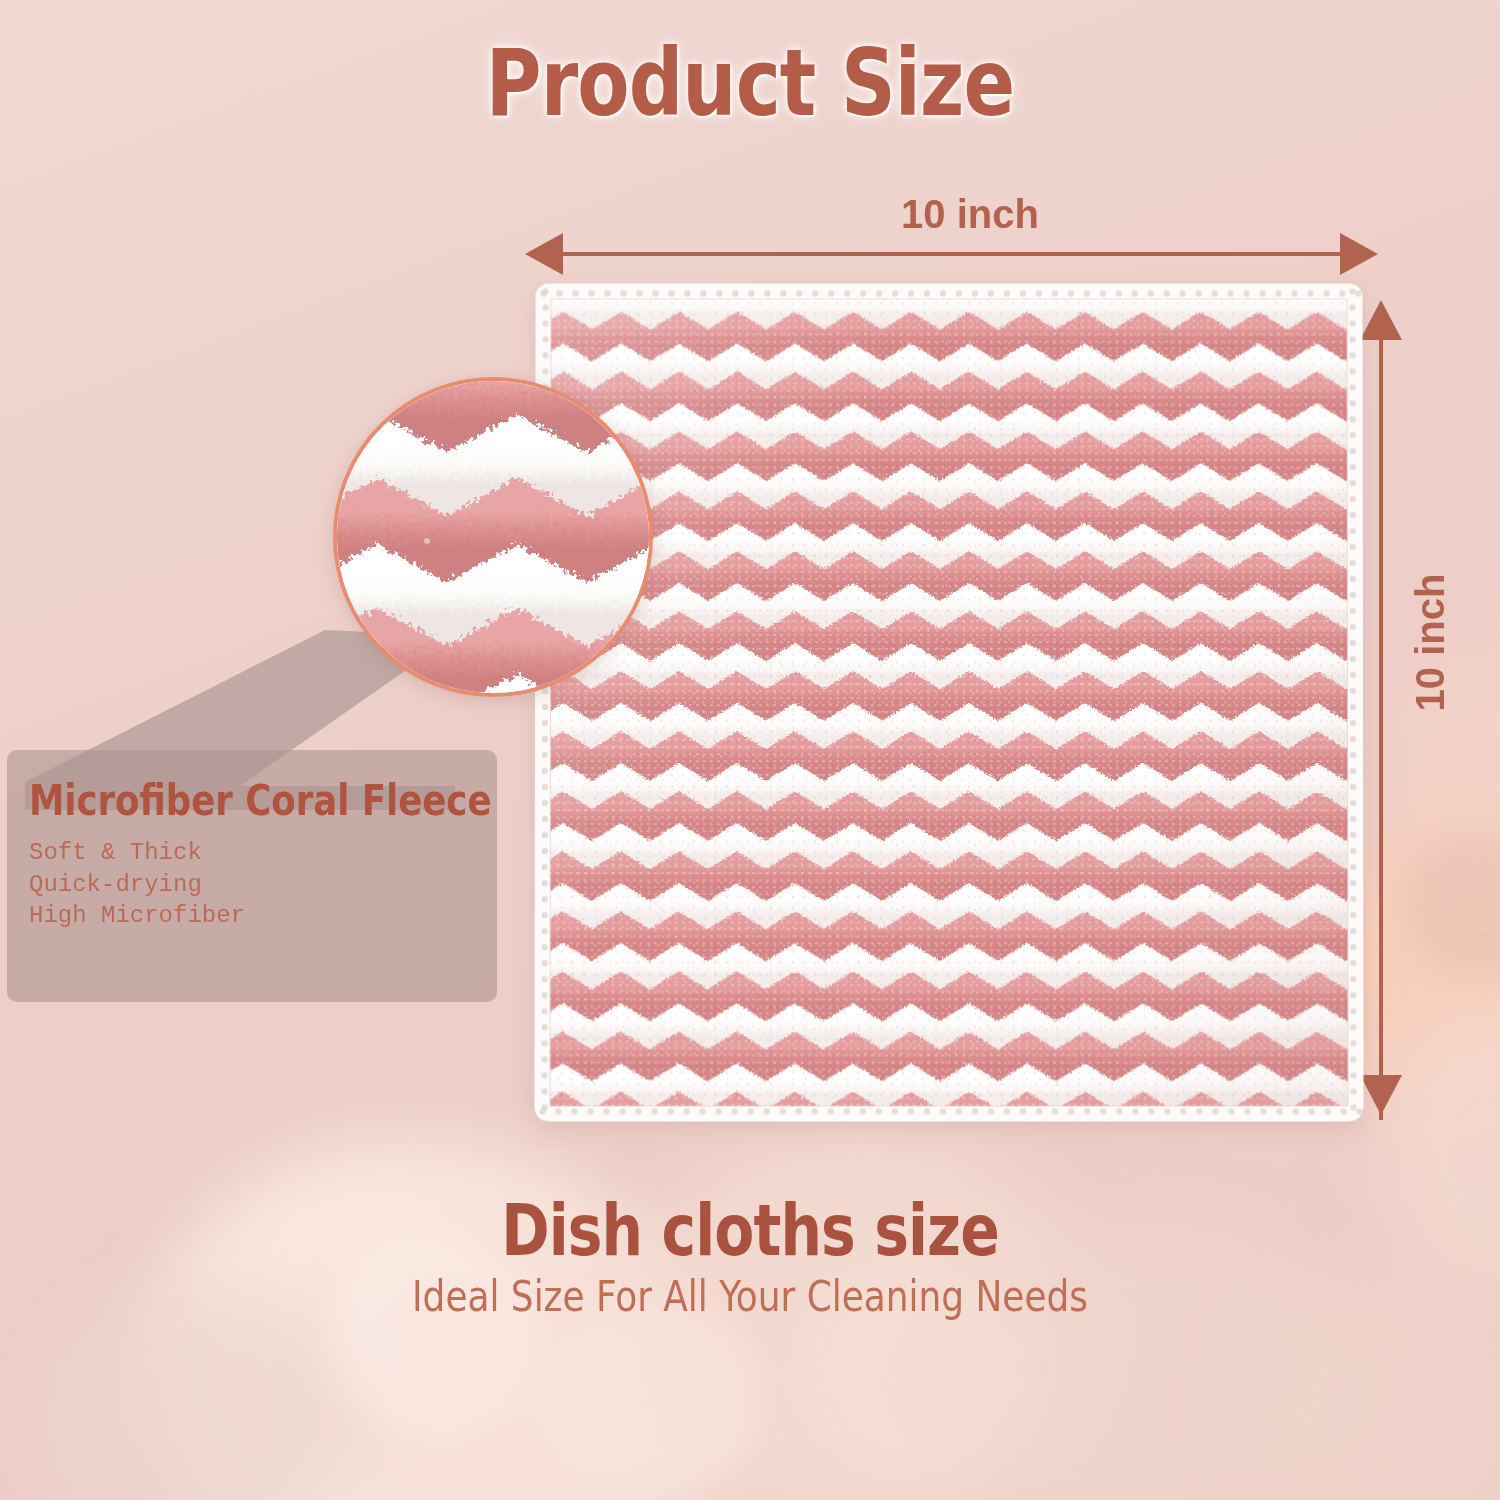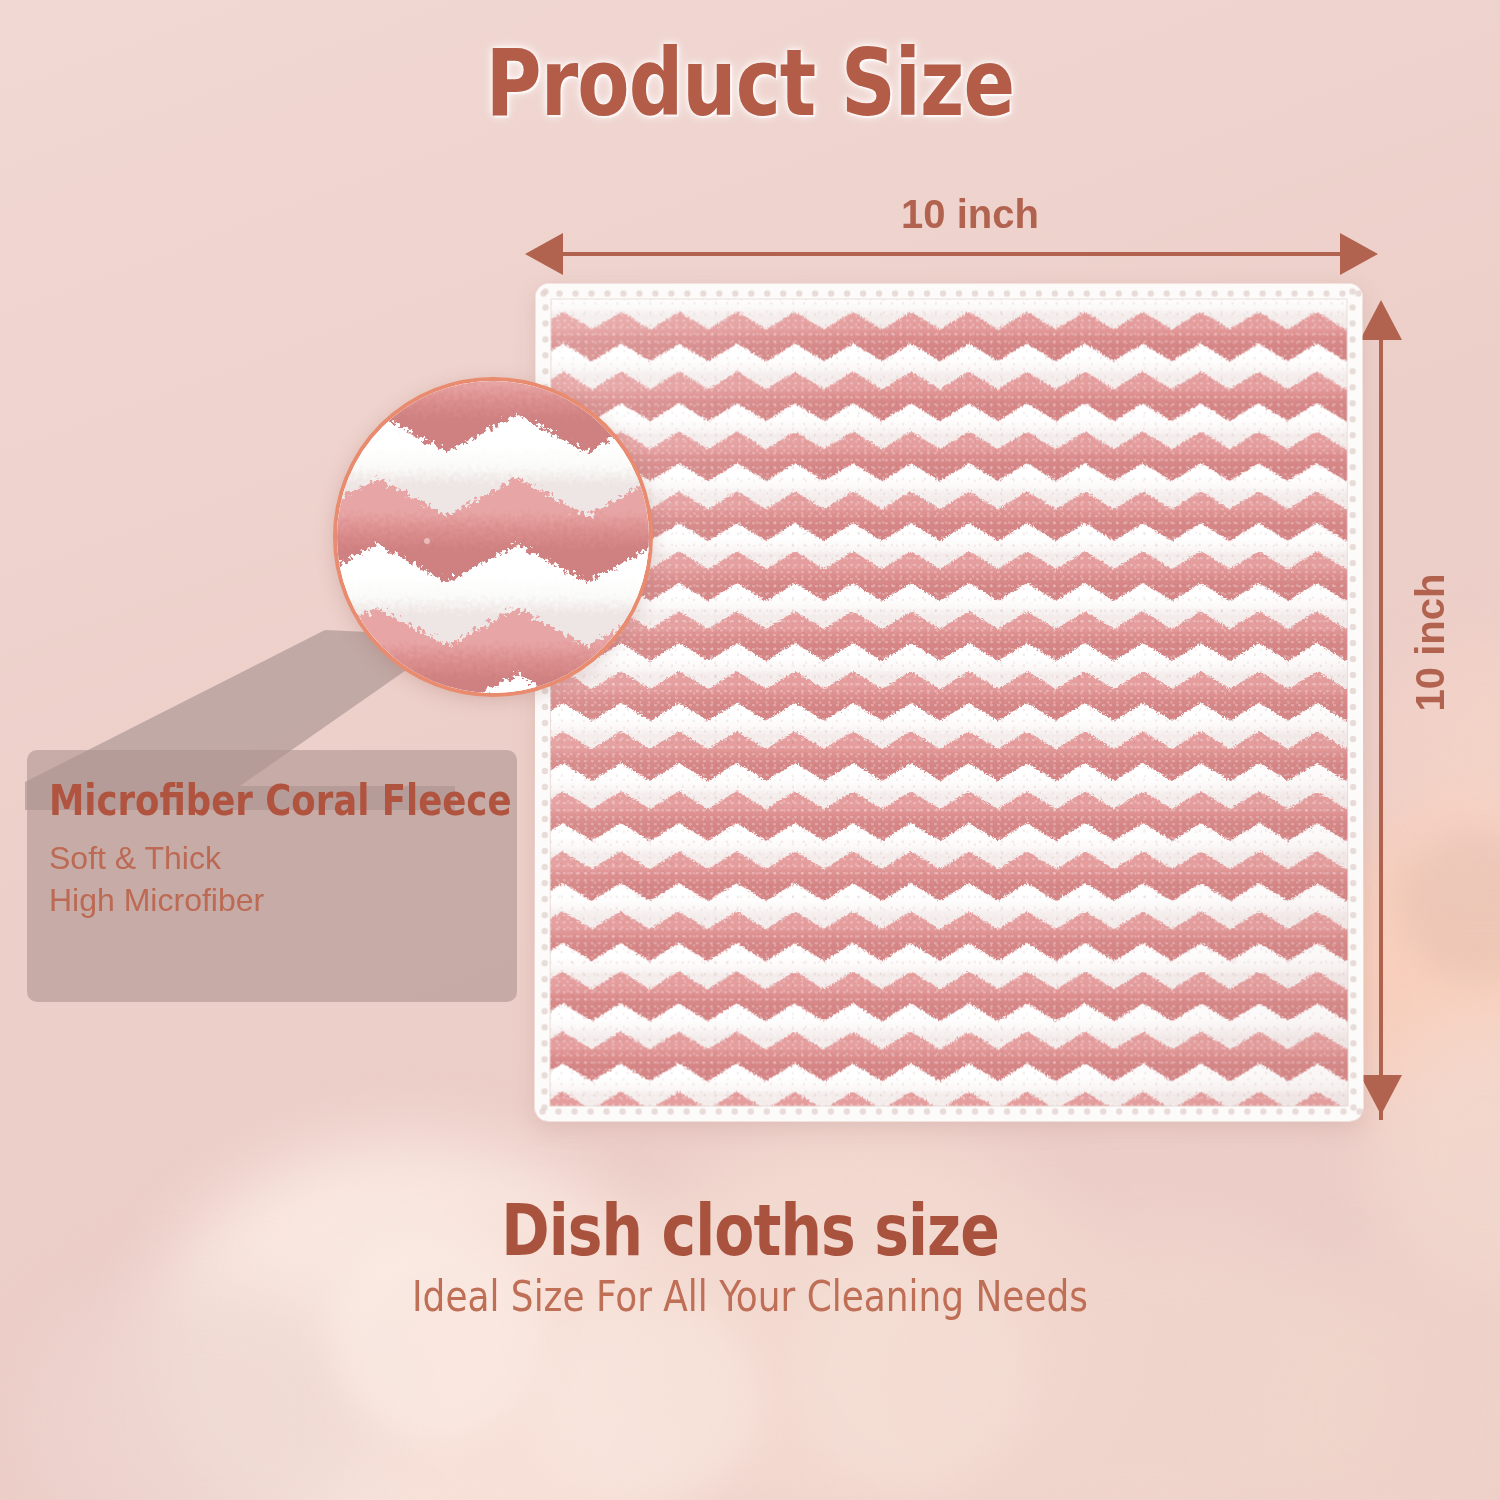--- a/index.html
+++ b/index.html
@@ -180,39 +180,39 @@
   }
   .mag-inner{ position:absolute; left:-60px; top:-40px; width:470px; height:420px; }
 
   
   .connector{
     position:absolute; left:25px; top:630px; width:430px; height:180px; z-index:10;
   }
 
   
   .feature-box{
-    position:absolute; left:27px; top:750px; width:490px; height:252px;
+    position:absolute; left:7px; top:750px; width:490px; height:252px;
     background:rgba(176,148,145,.62);
     border-radius:10px;
     z-index:11;
     padding:26px 0 0 22px;
   }
   .feature-title{
     font-size:42px; font-weight:bold;
     color:#b0543f;
     font-family:"DejaVu Sans Condensed","Liberation Sans Narrow","Liberation Sans", sans-serif;
     transform:scaleX(.94); transform-origin:left center;
     letter-spacing:0px;
     white-space:nowrap;
     margin-bottom:12px;
   }
   .feature-line{
-    font-size:32px; color:#bc6a54;
+    font-size:24px; color:#bc6a54;
     line-height:1.32;
-    font-family:Liberation Sans, sans-serif;
+    font-family:Liberation Mono, monospace;
     white-space:nowrap;
   }
 
   
   .bottom-title{
     position:absolute; left:0; right:0; top:1188px;
     text-align:center;
     font-size:72px; font-weight:bold;
     color:#a9533f;
     font-family:"DejaVu Sans Condensed","Liberation Sans Narrow","Liberation Sans", sans-serif;
@@ -386,19 +386,20 @@
         <circle cx="150" cy="200" r="3" fill="#ffffff"></circle>
         <circle cx="300" cy="120" r="3" fill="#ffffff"></circle>
         <circle cx="390" cy="300" r="3" fill="#ffffff"></circle>
       </g>
     </svg>
   </div>
 
   <div class="feature-box">
     <div class="feature-title">Microfiber Coral Fleece</div>
     <div class="feature-line">Soft &amp; Thick</div>
+    <div class="feature-line">Quick-drying</div>
     <div class="feature-line">High Microfiber</div>
   </div>
 
   <div class="bottom-title">Dish cloths size</div>
   <div class="bottom-sub">Ideal Size For All Your Cleaning Needs</div>
 
 </div>
 
 </body></html>

